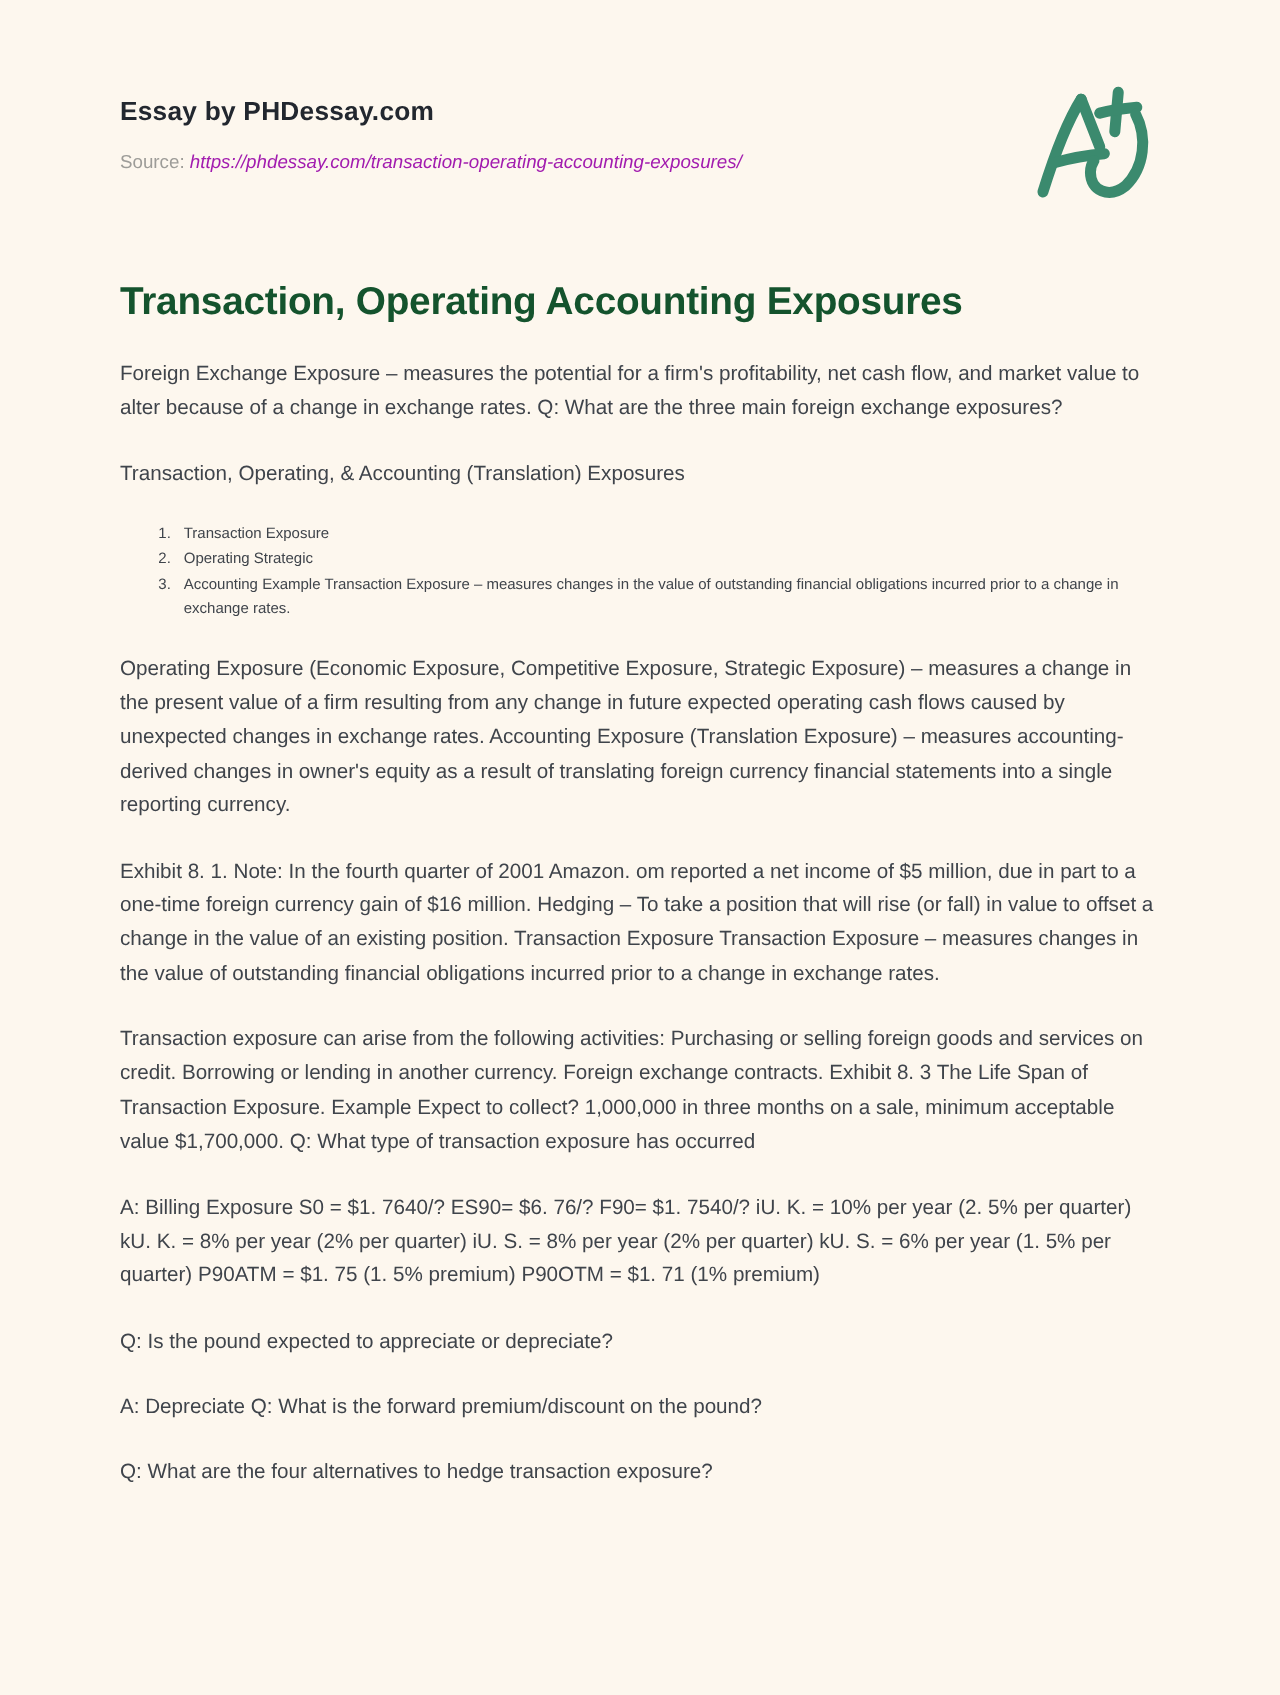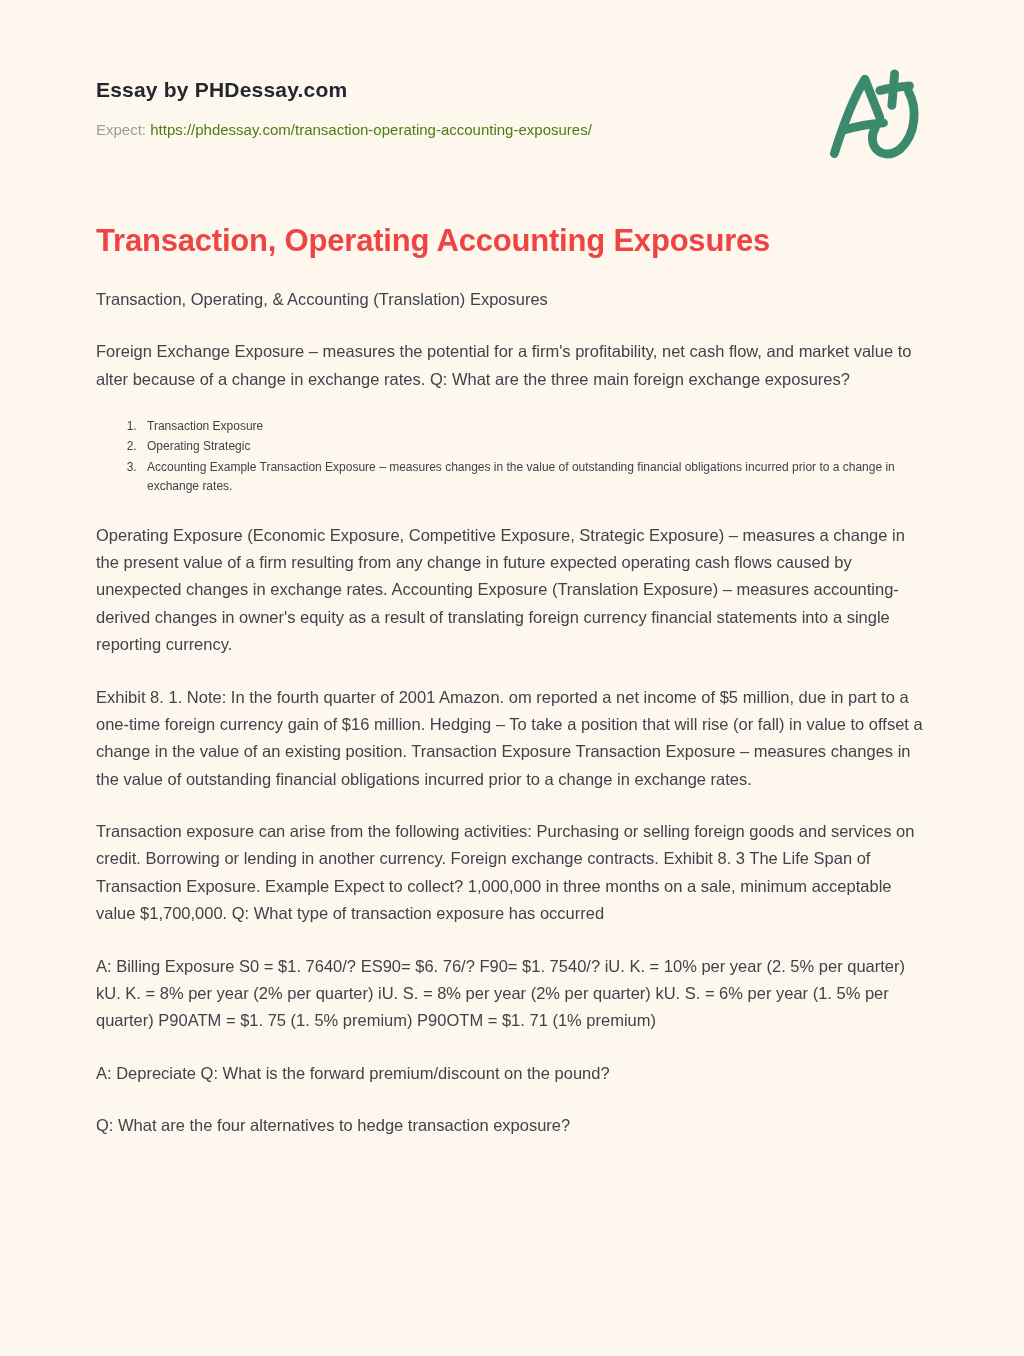--- a/index.html
+++ b/index.html
@@ -24,36 +24,37 @@
     color: #22272f;
     letter-spacing: 0.2px;
     margin: 0 0 19px 0;
   }
   .source-line {
     font-size: 15px;
     color: #9d9c98;
     margin: 0;
   }
   .source-line a {
-    color: #4d7c0f;
+    color: #a21caf;
     text-decoration: none;
     cursor: pointer;
+    font-style: italic;
   }
   .logo {
     position: absolute;
     top: 66px;
     right: 96px;
     width: 102px;
     height: 100px;
   }
   .title {
     font-size: 31px;
     line-height: 1.25;
     font-weight: 700;
-    color: #ef4444;
+    color: #14532d;
     letter-spacing: -0.2px;
     margin: 84px 0 0 0;
   }
   .intro {
     margin-top: 27px;
   }
   p.body-p {
     font-size: 16.5px;
     line-height: 1.66;
     margin: 25px 0 0 0;
@@ -69,53 +70,54 @@
     margin: 0 0 1px 0;
   }
 </style>
 </head>
 <body>
 
 <div class="page">
 
   <div class="brand">Essay by PHDessay.com</div>
 
-  <p class="source-line"><span>Expect:</span> <a>https://phdessay.com/transaction-operating-accounting-exposures/</a></p>
+  <p class="source-line"><span>Source:</span> <a>https://phdessay.com/transaction-operating-accounting-exposures/</a></p>
 
   <svg class="logo" viewBox="0 0 110 105" fill="none" xmlns="http://www.w3.org/2000/svg">
     <g stroke="#3b8a6e" stroke-width="9.5" stroke-linecap="round" fill="none">
       <path d="M9,93 C18,64 30,32 42,13"></path>
       <path d="M42,13 L58,54"></path>
       <path d="M18,68 C32,64 48,61 62,60"></path>
       <path d="M74,7 C73,18 72,30 71,41"></path>
       <path d="M58,25 C69,22 79,21 90,20"></path>
       <path d="M89,26 C99,45 97,72 80,88 C66,99 50,92 50,76 C50,72 51,69 53,66"></path>
     </g>
   </svg>
 
   <h1 class="title">Transaction, Operating Accounting Exposures</h1>
 
+  <p class="body-p">Foreign Exchange Exposure – measures the potential for a firm's profitability, net cash flow, and market value to alter because of a change in exchange rates. Q: What are the three main foreign exchange exposures?</p>
+
   <p class="body-p intro">Transaction, Operating, &amp; Accounting (Translation) Exposures</p>
-
-  <p class="body-p">Foreign Exchange Exposure – measures the potential for a firm's profitability, net cash flow, and market value to alter because of a change in exchange rates. Q: What are the three main foreign exchange exposures?</p>
 
   <ol class="body-ol">
     <li>Transaction Exposure</li>
     <li>Operating Strategic</li>
     <li>Accounting Example Transaction Exposure – measures changes in the value of outstanding financial obligations incurred prior to a change in exchange rates.</li>
   </ol>
 
   <p class="body-p">Operating Exposure (Economic Exposure, Competitive Exposure, Strategic Exposure) – measures a change in the present value of a firm resulting from any change in future expected operating cash flows caused by unexpected changes in exchange rates. Accounting Exposure (Translation Exposure) – measures accounting-derived changes in owner's equity as a result of translating foreign currency financial statements into a single reporting currency.</p>
 
   <p class="body-p">Exhibit 8. 1. Note: In the fourth quarter of 2001 Amazon. om reported a net income of $5 million, due in part to a one-time foreign currency gain of $16 million. Hedging – To take a position that will rise (or fall) in value to offset a change in the value of an existing position. Transaction Exposure Transaction Exposure – measures changes in the value of outstanding financial obligations incurred prior to a change in exchange rates.</p>
 
   <p class="body-p">Transaction exposure can arise from the following activities:  Purchasing or selling foreign goods and services on credit. Borrowing or lending in another currency.  Foreign exchange contracts. Exhibit 8. 3 The Life Span of Transaction Exposure. Example Expect to collect? 1,000,000 in three months on a sale, minimum acceptable value $1,700,000. Q: What type of transaction exposure has occurred</p>
 
   <p class="body-p">A: Billing Exposure S0 = $1. 7640/? ES90= $6. 76/? F90= $1. 7540/? iU. K. = 10% per year (2. 5% per quarter) kU. K. = 8% per year (2% per quarter) iU. S. = 8% per year (2% per quarter) kU. S. = 6% per year (1. 5% per quarter) P90ATM = $1. 75 (1. 5% premium) P90OTM = $1. 71 (1% premium)</p>
 
 
+  <p class="body-p">Q: Is the pound expected to appreciate or depreciate?</p>
 
   <p class="body-p">A: Depreciate Q: What is the forward premium/discount on the pound?</p>
 
 
   <p class="body-p">Q: What are the four alternatives to hedge transaction exposure?</p>
 
 </div>
 
 </body></html>

